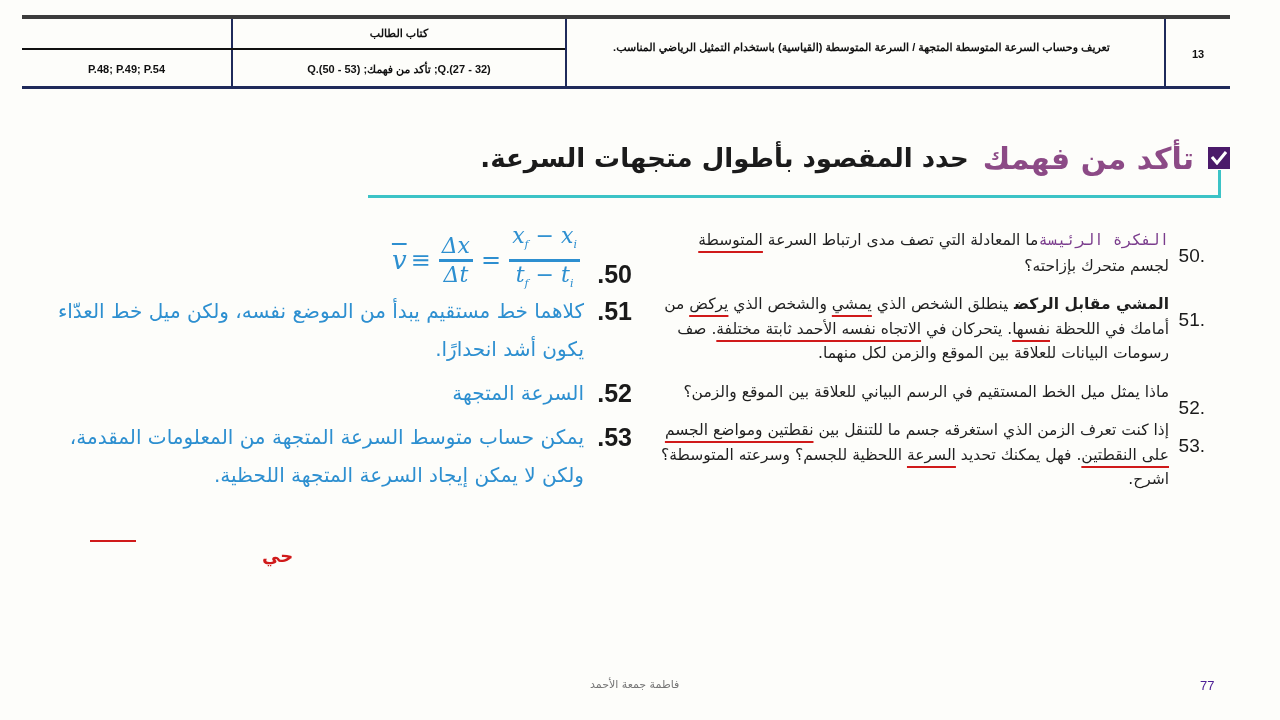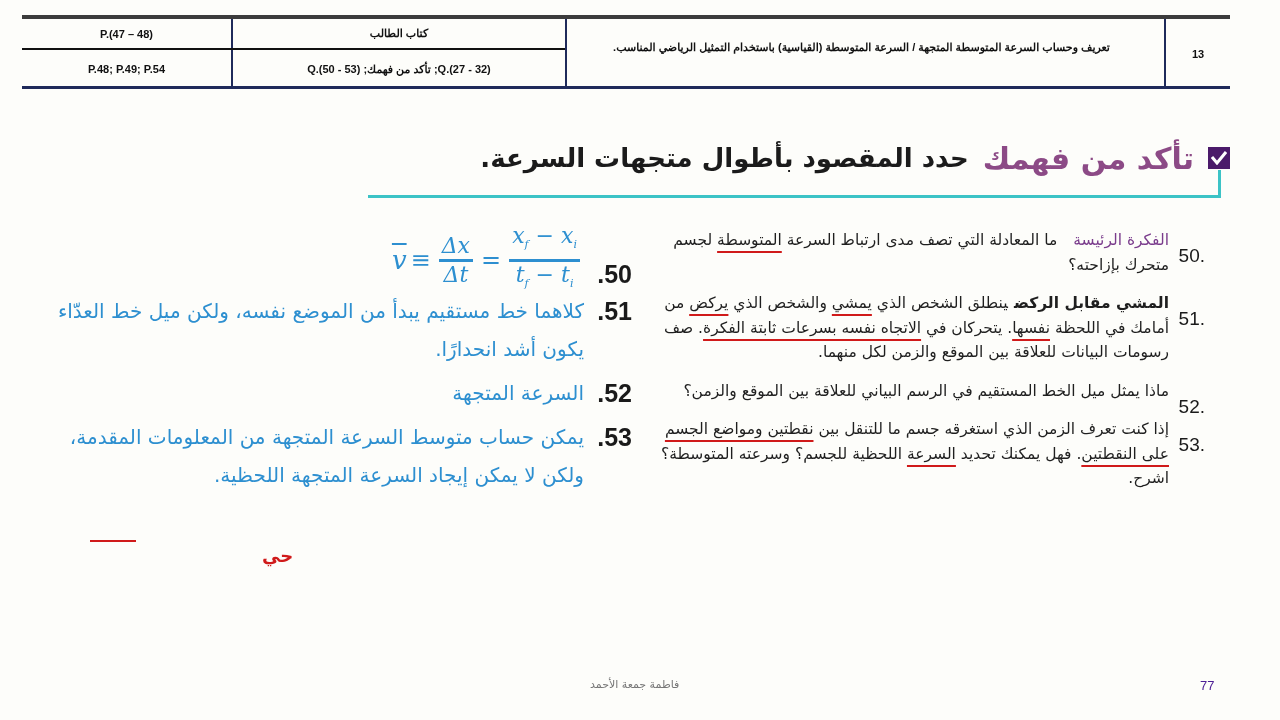--- a/index.html
+++ b/index.html
@@ -33,21 +33,21 @@
   }
   .heading .h-accent { font-family: "DejaVu Sans", sans-serif; font-weight: bold; font-size: 30px; color: #8c4a86; }
   .heading .h-text { font-family: "DejaVu Sans", sans-serif; font-weight: bold; font-size: 26px; color: #1b1b1b; }
   .teal-rule-h { position: absolute; left: 368px; top: 195px; width: 852px; height: 3px; background: #3cc3c6; }
   .teal-rule-v { position: absolute; left: 1218px; top: 170px; width: 3px; height: 28px; background: #3cc3c6; }
 
   
   .questions { position: absolute; left: 660px; top: 228px; width: 545px; direction: rtl; }
   .q { position: relative; padding-right: 36px; font-size: 15.5px; line-height: 24.5px; color: #1f1f1f; text-align: right; margin-bottom: 14px; }
   .q .qnum { position: absolute; right: 0; top: 0; font-family: "Liberation Sans", sans-serif; font-size: 19px; color: #1a1a1a; direction: ltr; margin-top: 16px; }
-  .q .lbl-purple { color: #7a3c8c; margin-left: 16px; }
+  .q .lbl-purple { color: #7a3c8c; margin-left: 0; font-family: Liberation Mono, monospace; }
   .q .lbl-bold { font-weight: bold; margin-left: 6px; }
   .ul { text-decoration: underline; text-decoration-color: #d01a1a; text-underline-offset: 6px; text-decoration-thickness: 2px; }
 
   
   .answers { position: absolute; left: 40px; top: 228px; width: 592px; direction: rtl; }
   .ans { position: relative; padding-right: 48px; text-align: right; color: #2d8fd0; font-size: 20px; line-height: 38px; margin-bottom: 6px; }
   .ans .anum { position: absolute; right: 0; top: 0; font-family: "Liberation Sans", sans-serif; font-weight: bold; font-size: 25px; color: #1a1a1a; direction: ltr; }
 
   .formula { display: flex; direction: ltr; justify-content: flex-end; align-items: center; height: 64px;
     font-family: "DejaVu Serif", serif; color: #2d8fd0; gap: 4px; padding-right: 48px; position: relative; }
@@ -68,21 +68,20 @@
 </style>
 </head>
 <body>
 
 <div class="hdr">
   <div class="vline" style="left:209px;"></div>
   <div class="vline" style="left:543px;"></div>
   <div class="vline" style="left:1142px;"></div>
   <div class="hline" style="left:0; width:543px; top:29px;"></div>
 
-  <div class="cell c-pages-top">P.(47 – 48)</div>
   <div class="cell c-pages-bot">P.48; P.49; P.54</div>
   <div class="cell c-book-top">كتاب الطالب</div>
   <div class="cell c-book-bot">Q.(50 - 53) ;تأكد من فهمك ;Q.(27 - 32)</div>
   <div class="cell c-objective">تعريف وحساب السرعة المتوسطة المتجهة / السرعة المتوسطة (القياسية) باستخدام التمثيل الرياضي المناسب.</div>
   <div class="cell c-num">13</div>
 </div>
 
 <div class="heading">
   <span class="check-box">
     <svg width="16" height="14" viewBox="0 0 16 14">
@@ -95,21 +94,21 @@
 <div class="teal-rule-v"></div>
 <div class="teal-rule-h"></div>
 
 <div class="questions">
   <div class="q">
     <span class="qnum">50.</span>
     <span class="lbl-purple">الفكرة الرئيسة</span><span>ما المعادلة التي تصف مدى ارتباط السرعة </span><span class="ul">المتوسطة</span><span> لجسم متحرك بإزاحته؟</span>
   </div>
   <div class="q">
     <span class="qnum">51.</span>
-    <span class="lbl-bold">المشي مقابل الركض</span><span>ينطلق الشخص الذي </span><span class="ul">يمشي</span><span> والشخص الذي </span><span class="ul">يركض</span><span> من أمامك في اللحظة </span><span class="ul">نفسها</span><span>. يتحركان في </span><span class="ul">الاتجاه نفسه بسرعات ثابتة الفكرة</span><span>. صف رسومات البيانات للعلاقة بين الموقع والزمن لكل منهما.</span>
+    <span class="lbl-bold">المشي مقابل الركض</span><span>ينطلق الشخص الذي </span><span class="ul">يمشي</span><span> والشخص الذي </span><span class="ul">يركض</span><span> من أمامك في اللحظة </span><span class="ul">نفسها</span><span>. يتحركان في </span><span class="ul">الاتجاه نفسه الأحمد ثابتة مختلفة</span><span>. صف رسومات البيانات للعلاقة بين الموقع والزمن لكل منهما.</span>
   </div>
   <div class="q">
     <span class="qnum">52.</span>
     <span>ماذا يمثل ميل الخط المستقيم في الرسم البياني للعلاقة بين الموقع والزمن؟</span>
   </div>
   <div class="q">
     <span class="qnum">53.</span>
     <span>إذا كنت تعرف الزمن الذي استغرقه جسم ما للتنقل بين </span><span class="ul">نقطتين ومواضع الجسم على النقطتين</span><span>. فهل يمكنك تحديد </span><span class="ul">السرعة</span><span> اللحظية للجسم؟ وسرعته المتوسطة؟ اشرح.</span>
   </div>
 </div>

